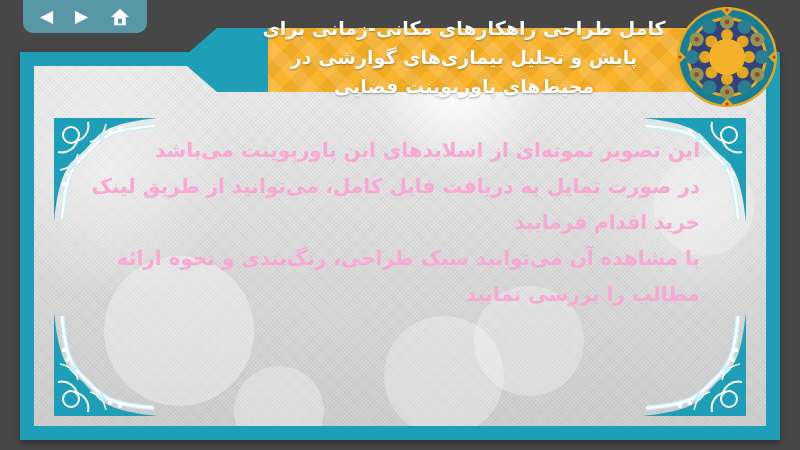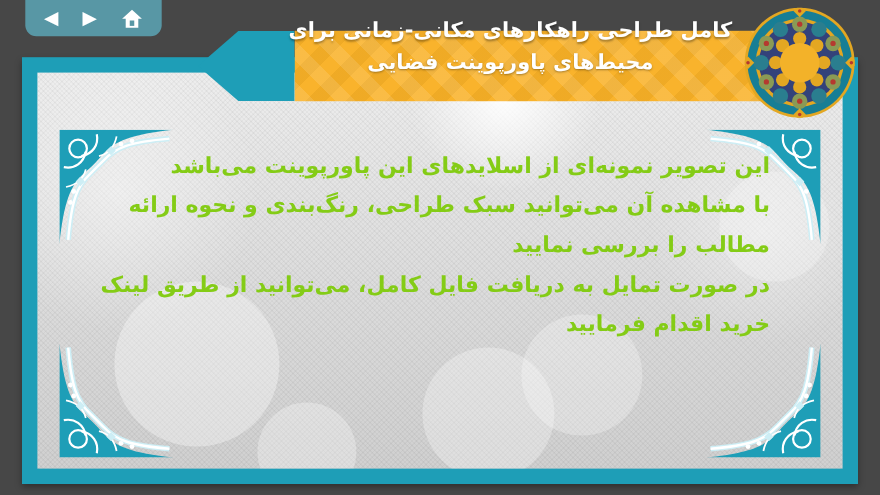--- a/index.html
+++ b/index.html
@@ -67,21 +67,21 @@
     font-size:19px;line-height:29px;
     text-shadow:0 1px 2px rgba(0,0,0,.35);
     pointer-events:none;
     margin-top:11px;
   }
   
   .mandala{position:absolute;left:677px;top:7px;width:100px;height:100px;z-index:7;}
   
   .body-text{
     position:absolute;left:80px;top:132px;width:620px;z-index:3;
-    direction:rtl;text-align:right;color:#84cc16;font-weight:bold;
+    direction:rtl;text-align:right;color:#f9a8d4;font-weight:bold;
     font-size:20px;line-height:36px;
   }
 </style>
 </head>
 <body>
 
 <div class="navbar">
   <button class="nav-btn">
       <span>◀</span>
     </button>
@@ -166,20 +166,21 @@
     <circle cx="10" cy="66" r="2.2" fill="#fff"></circle>
     <rect x="44" y="16" width="6" height="6" transform="rotate(45 47 19)" fill="#cdeef5"></rect>
     <rect x="16" y="44" width="6" height="6" transform="rotate(45 19 47)" fill="#cdeef5"></rect>
   </svg>
 </div>
 
 <div class="ribbon"></div>
 <div class="band"></div>
 <div class="title-block">
   <div>کامل طراحی راهکارهای مکانی-زمانی برای</div>
+  <div>پایش و تحلیل بیماری‌های گوارشی در</div>
   <div>محیط‌های پاورپوینت فضایی</div>
 </div>
 
 <svg class="mandala" viewBox="0 0 100 100">
   <circle cx="50" cy="50" r="50" fill="#e3a722"></circle>
   <circle cx="50" cy="50" r="47.5" fill="#177e95"></circle>
   <circle cx="50" cy="50" r="40" fill="#e3a722"></circle>
   <circle cx="50" cy="50" r="37" fill="#33427a"></circle>
   <g>
     <circle cx="50" cy="15" r="7" fill="#8a9a55"></circle>
@@ -221,15 +222,15 @@
     <rect x="93" y="46" width="8" height="8" transform="rotate(45 97 50)" fill="#e3a722"></rect>
     <circle cx="50" cy="3" r="1.6" fill="#b5392f"></circle>
       <circle cx="50" cy="97" r="1.6" fill="#b5392f"></circle>
     <circle cx="3" cy="50" r="1.6" fill="#b5392f"></circle>
       <circle cx="97" cy="50" r="1.6" fill="#b5392f"></circle>
   </g>
 </svg>
 
 <div class="body-text">
   <div>این تصویر نمونه‌ای از اسلایدهای این پاورپوینت می‌باشد</div>
+  <div>در صورت تمایل به دریافت فایل کامل، می‌توانید از طریق لینک خرید اقدام فرمایید</div>
   <div>با مشاهده آن می‌توانید سبک طراحی، رنگ‌بندی و نحوه ارائه مطالب را بررسی نمایید</div>
-  <div>در صورت تمایل به دریافت فایل کامل، می‌توانید از طریق لینک خرید اقدام فرمایید</div>
 </div>
 
 </body></html>

